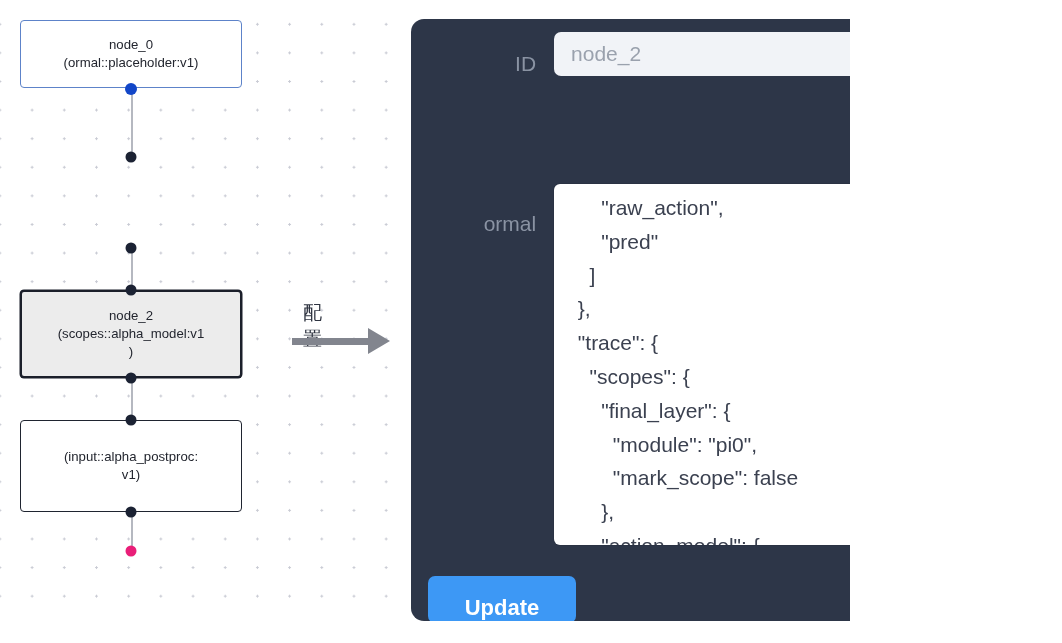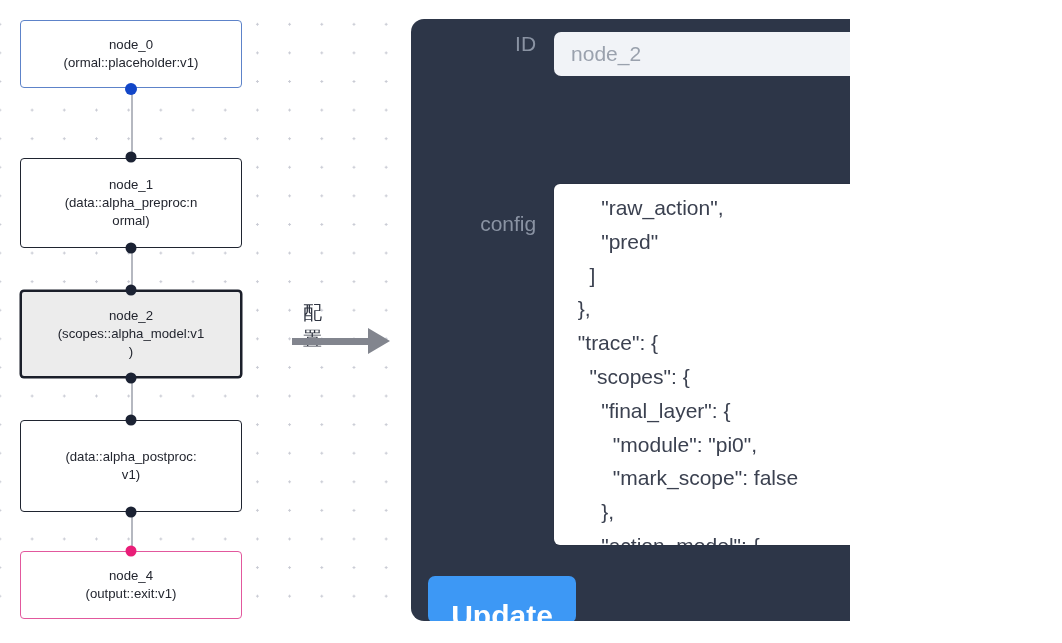--- a/index.html
+++ b/index.html
@@ -124,21 +124,21 @@
     background: #2d3648;
     border-radius: 13px;
     z-index: 20;
     overflow: hidden;
     box-sizing: border-box;
   }
 
   .field-row {
     position: absolute;
     display: flex;
-    align-items: flex-start;
+    align-items: flex-end;
   }
   .field-label {
     color: #8a93a3;
     font-size: 21px;
     text-align: right;
     font-weight: 400;
   }
   .field-input {
     box-sizing: border-box;
     background: #f1f3f7;
@@ -223,92 +223,83 @@
   #config-resize-grip::after  { width:  8px; bottom: 2px; right: 3px; }
 
   #update-button {
     position: absolute;
     left: 17px; top: 557px;
     width: 148px; height: 47px;
     background: #3d98f5;
     color: #ffffff;
     border: none;
     border-radius: 7px;
-    font-size: 30px;
+    font-size: 22px;
     font-family: "Liberation Sans", sans-serif;
     font-weight: 700;
     cursor: pointer;
     text-align: center;
     line-height: 47px;
-    padding: 16px;
+    padding: 8px;
   }
 </style>
 </head>
 <body>
 
 <div id="app">
 
   <div id="canvas"></div>
 
   <div class="edge" style="left:131px; top:88px; height:70px;"></div>
   <div class="edge" style="left:131px; top:248px; height:42px;"></div>
   <div class="edge" style="left:131px; top:378px; height:42px;"></div>
   <div class="edge" style="left:131px; top:512px; height:38px;"></div>
 
   <div class="node is-input" style="left:20px; top:20px; width:222px; height:68px;">
     <span class="nline">node_0</span>
     <span class="nline">(ormal::placeholder:v1)</span>
   </div>
   <div class="handle blue" style="left:131px; top:89px;"></div>
 
-  <div class="node" style="left:20px; top:158px; width:222px; height:90px;">
-    <span class="nline">node_1</span>
-    <span class="nline">(data::alpha_preproc:n</span>
-    <span class="nline">ormal)</span>
-  </div>
   <div class="handle" style="left:131px; top:157px;"></div>
   <div class="handle" style="left:131px; top:248px;"></div>
 
   <div class="node is-selected" style="left:20px; top:290px; width:222px; height:88px;">
     <span class="nline">node_2</span>
     <span class="nline">(scopes::alpha_model:v1</span>
     <span class="nline">)</span>
   </div>
   <div class="handle" style="left:131px; top:290px;"></div>
   <div class="handle" style="left:131px; top:378px;"></div>
 
   <div class="node" style="left:20px; top:420px; width:222px; height:92px;">
-    <span class="nline">(data::alpha_postproc:</span>
+    <span class="nline">(input::alpha_postproc:</span>
     <span class="nline">v1)</span>
   </div>
   <div class="handle" style="left:131px; top:420px;"></div>
   <div class="handle" style="left:131px; top:512px;"></div>
 
-  <div class="node is-output" style="left:20px; top:551px; width:222px; height:68px;">
-    <span class="nline">node_4</span>
-    <span class="nline">(output::exit:v1)</span>
-  </div>
   <div class="handle magenta" style="left:131px; top:551px;"></div>
 
   <div id="transition">
     <div id="transition-label">配置</div>
     <div id="arrow-line"></div>
     <div id="arrow-head"></div>
   </div>
 
   <div id="panel">
 
     <div class="field-row" id="row-id">
       <div class="field-label" id="label-id">ID</div>
       <input class="field-input" id="input-id" type="text" value="node_2" style="">
     </div>
 
 
     <div class="field-row" id="row-config">
-      <div class="field-label" id="label-config">config</div>
+      <div class="field-label" id="label-config">ormal</div>
       <div id="config-wrap">
         <textarea id="config-text" spellcheck="false" style="">      "raw_action",
       "pred"
     ]
   },
   "trace": {
     "scopes": {
       "final_layer": {
         "module": "pi0",
         "mark_scope": false

